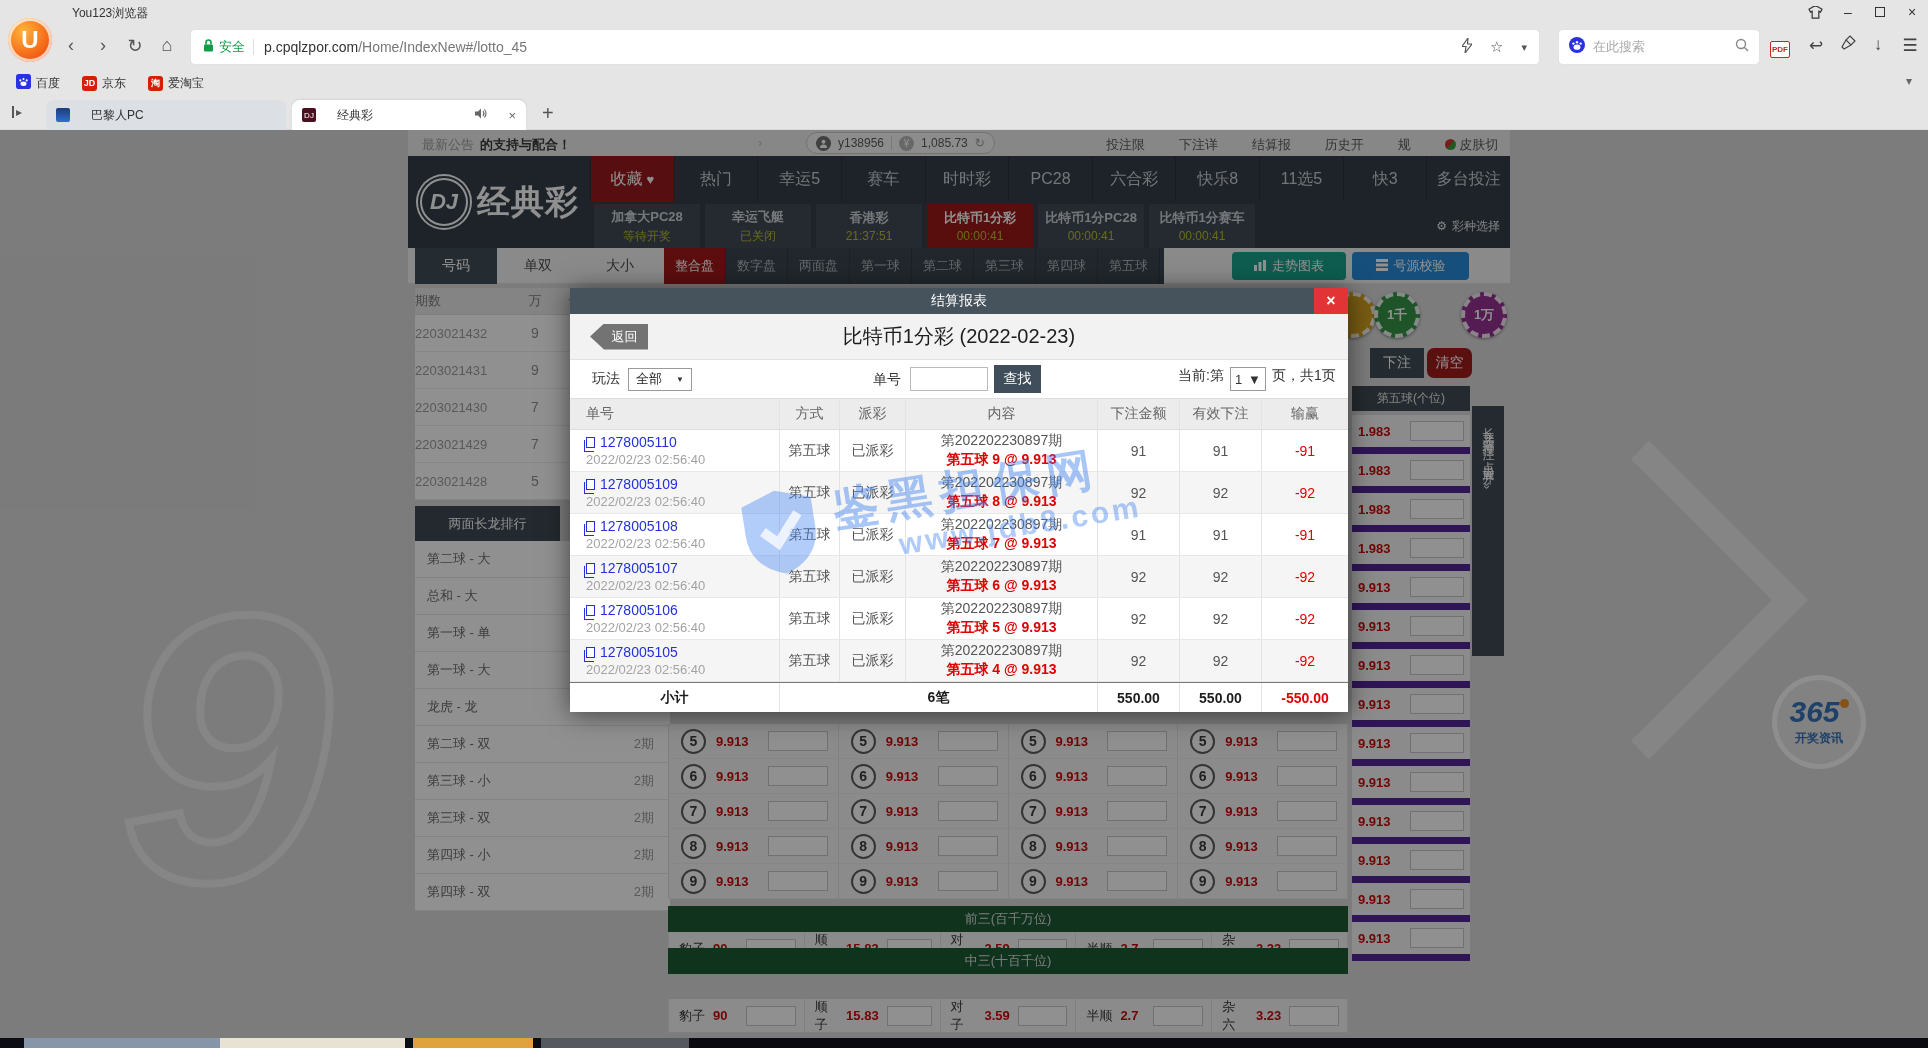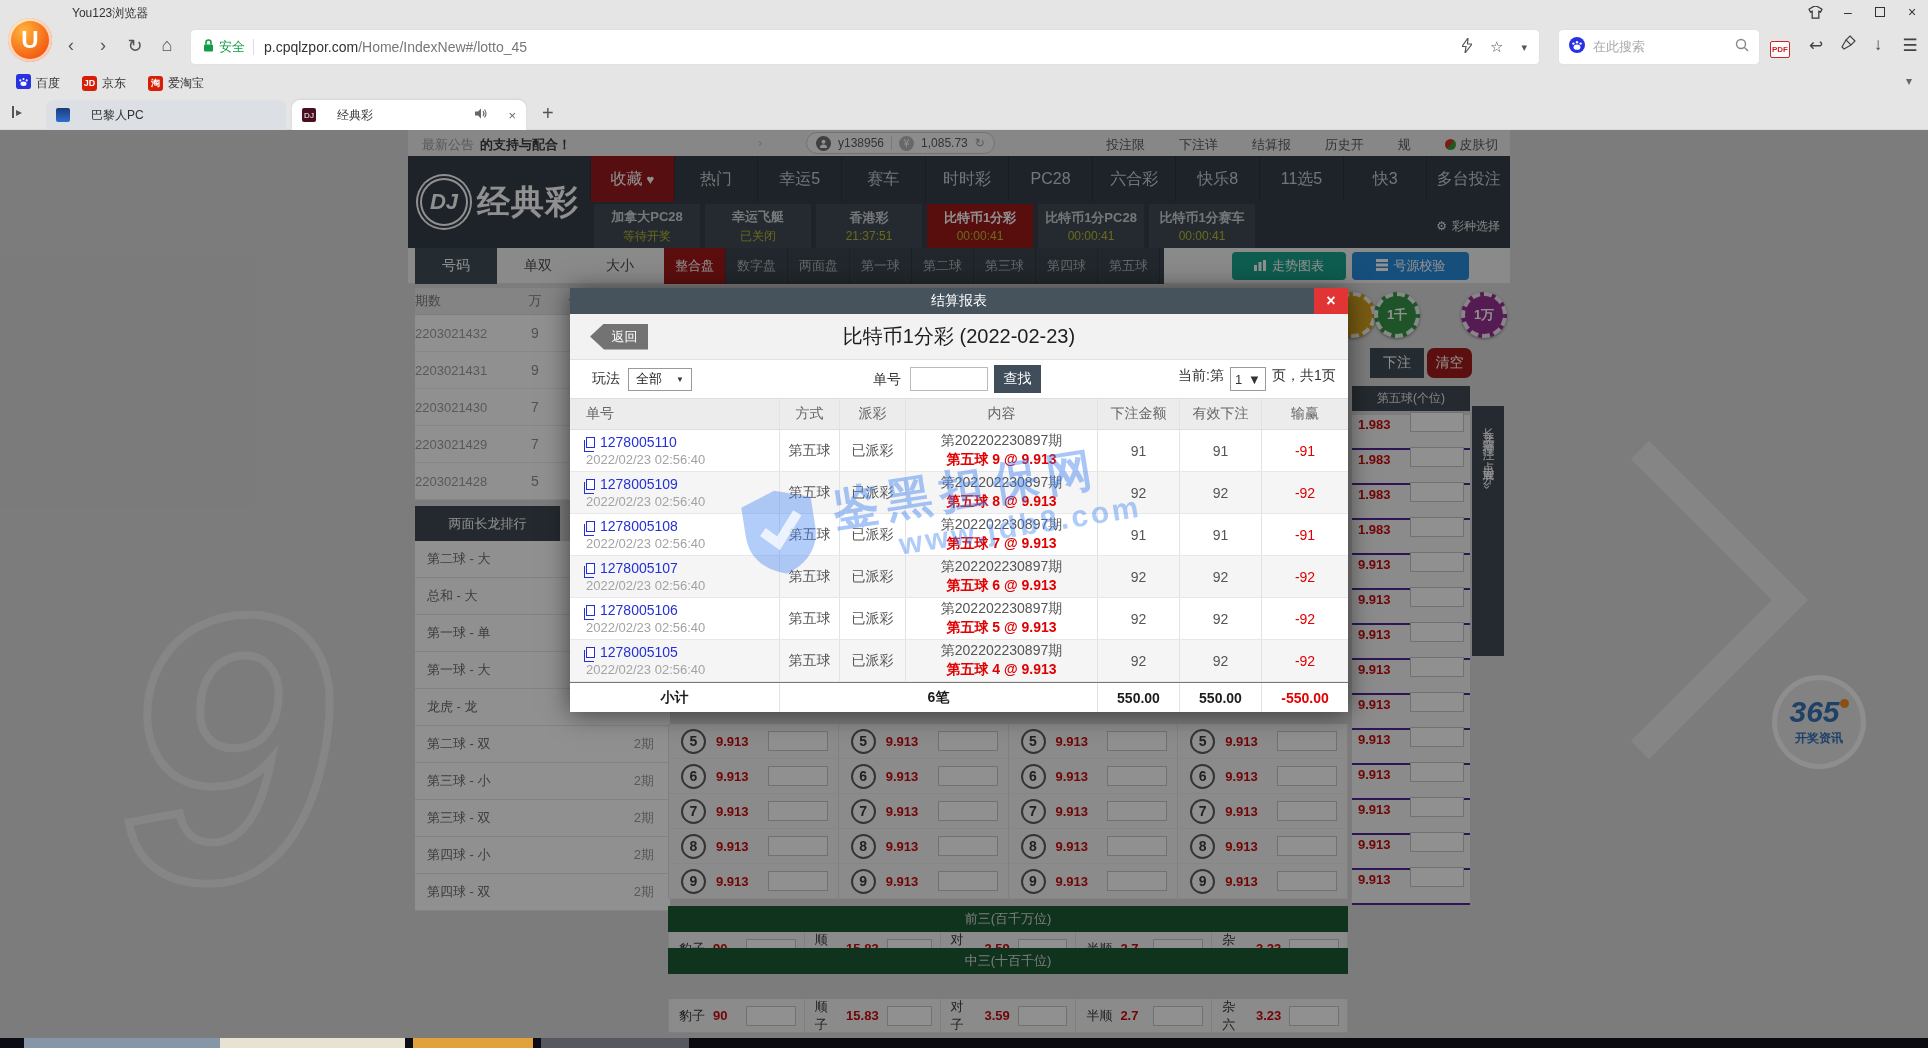--- a/index.html
+++ b/index.html
@@ -126,21 +126,21 @@
 
   .chip { position:absolute; top:162px; width:46px; height:46px; border-radius:50%; border:4px dashed rgba(255,255,255,.9);
           display:flex; align-items:center; justify-content:center; color:#fff; font-weight:bold; font-size:13px; box-shadow:0 1px 3px rgba(0,0,0,.4); }
   .chip-y { left:922px; background:#d4a017; }
   .chip-g { left:966px; background:#2d9140; }
   .chip-p { left:1053px; background:#93278f; }
   .bet-btn { position:absolute; left:962px; top:218px; width:54px; height:30px; background:#3a4750; color:#fff; font-size:14px; display:flex; align-items:center; justify-content:center; }
   .clear-btn { position:absolute; left:1019px; top:218px; width:45px; height:30px; background:#9e1212; color:#fff; font-size:14px; display:flex; align-items:center; justify-content:center;border-radius:7px; }
   .col-title { position:absolute; left:944px; top:256px; width:118px; height:25px; background:#39434d; color:#e8e8e8; font-size:12px; display:flex; align-items:center; justify-content:center; }
   .rcol { position:absolute; left:944px; top:285px; width:118px; }
-  .rrow { height:35px; display:flex; align-items:flex-end; background:#f6f6f6; border-bottom:2px solid #4c1d95; padding:16px 6px; }
+  .rrow { height:35px; display:flex; align-items:center; background:#f6f6f6; border-bottom:7px solid #4c1d95; padding:16px 6px; }
   .rrow .bet-input { width:54px; }
   .strip { position:absolute; left:1064px; top:276px; width:32px; height:250px; background:#39434d; color:#fff; display:flex; flex-direction:column; align-items:center; padding-top:12px; gap:10px; }
   .strip-txt { writing-mode:vertical-rl; text-orientation:upright; font-size:12px; letter-spacing:4px; }
   .strip-arr { transform:rotate(90deg); font-size:13px; }
 
   .section-head { position:absolute; left:260px; width:680px; height:26px; background:#14532d; color:#dcdcdc; font-size:13px; display:flex; align-items:center; justify-content:center; }
   .section-row { position:absolute; left:260px; width:680px; height:34px; background:#f6f6f6; display:flex; border-bottom:1px solid #e2e2e2; border-left:1px solid #e2e2e2; }
   .sec-cell { flex:1; display:flex; align-items:center; gap:8px; padding:0 8px 0 10px; border-right:1px solid #e2e2e2; font-size:13px; }
   .sec-label { color:#333; }
   .sec-cell .bet-input { width:50px; }

